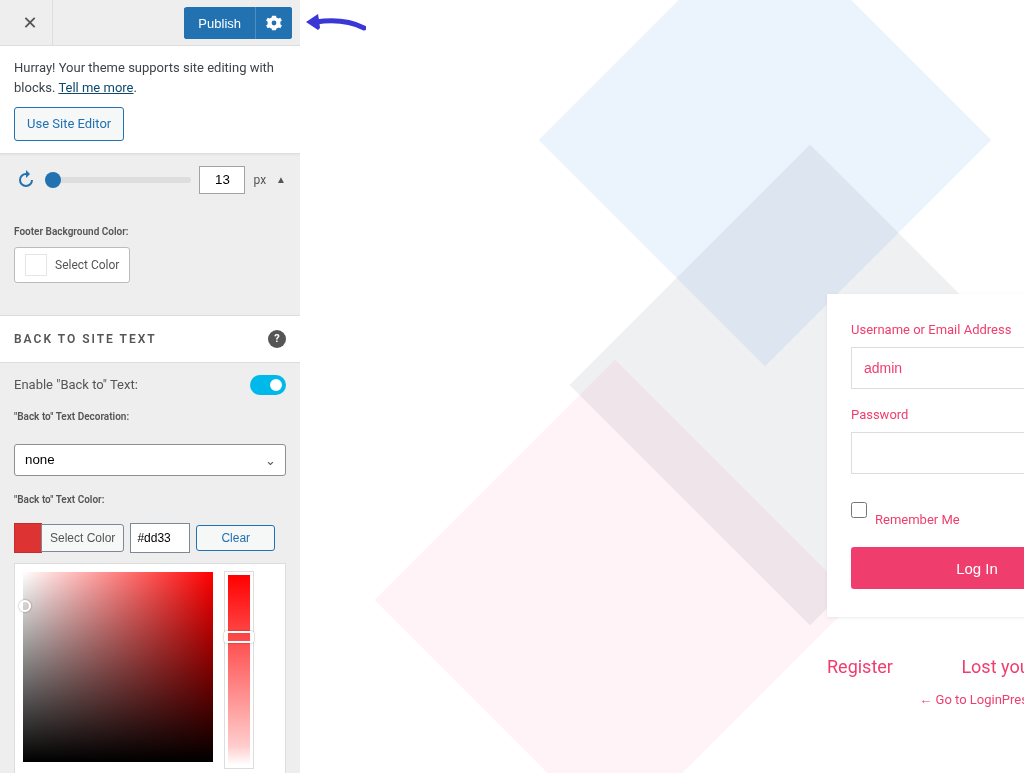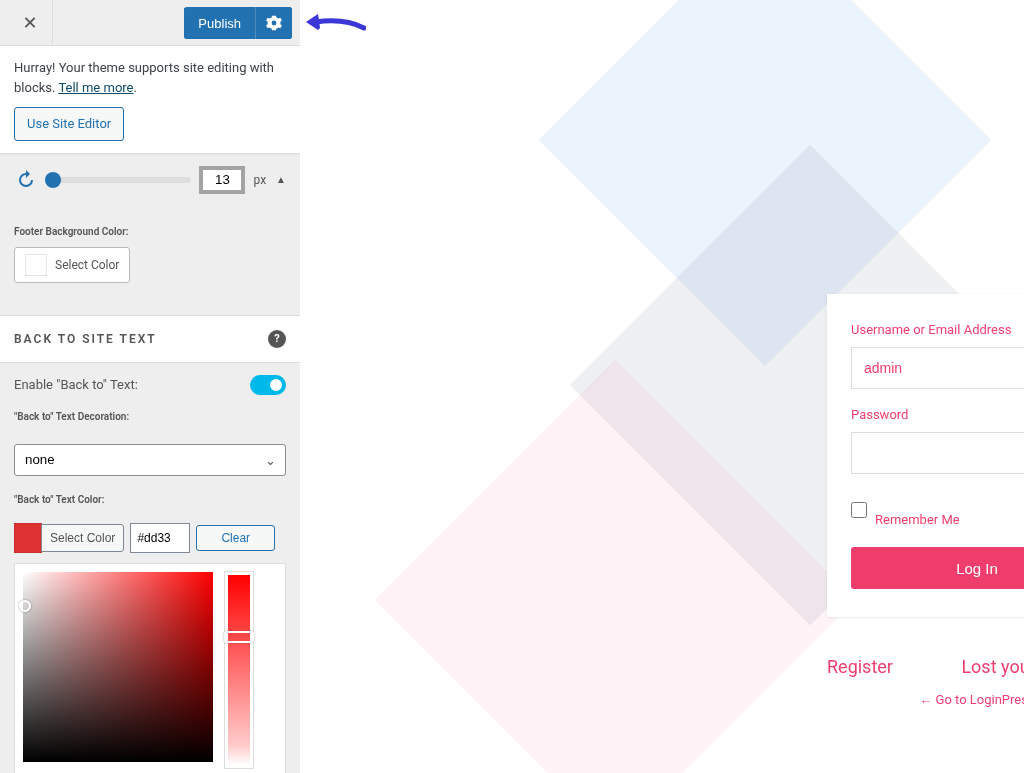--- a/index.html
+++ b/index.html
@@ -24,21 +24,21 @@
 .notice a { color: #0c4a6e; }
 .editor-btn { display: inline-block; margin-top: 10px; padding: 6px 12px; color: #2271b1; border: 1px solid #2271b1; background: #f6f7f7; border-radius: 3px; cursor: pointer; }
 
 
 .panel { padding: 12px 14px; }
 .panel-row { display: flex; align-items: center; gap: 8px; margin-bottom: 8px; }
 .reset-ico { width: 24px; height: 24px; display: inline-flex; align-items: center; justify-content: center; cursor: pointer; color: #2271b1; }
 .slider { flex: 1; position: relative; height: 6px; background: #ddd; border-radius: 3px; }
 .slider-fill { position: absolute; left: 0; height: 6px; background: #2271b1; border-radius: 3px; width: 5%; }
 .slider-thumb { position: absolute; top: 50%; transform: translate(-50%,-50%); width: 16px; height: 16px; background: #2271b1; border-radius: 50%; left: 5%; }
-.num-input { width: 46px; height: 28px; border: 4px solid #a3a3a3; padding: 0 6px; text-align: center; }
+.num-input { width: 46px; height: 28px; border: 1px solid #a3a3a3; padding: 0 6px; text-align: center; }
 .unit { color: #555; font-size: 12px; }
 .tri { color: #555; font-size: 10px; margin-left: 2px; }
 
 .label-heading { font-size: 10px; font-weight: 600; color: #555; margin-bottom: 10px; }
 .swatch-row { display: flex; }
 .swatch-btn { border: 1px solid #bbb; background: #fff; padding: 6px 10px; font-size: 12px; cursor: pointer; color: #555; border-radius: 3px; display: flex; align-items: center; }
 .swatch-btn .chip { width: 22px; height: 22px; margin-right: 8px; border: 1px solid rgba(0,0,0,.1); }
 
 .section-divider { height: 20px; background: #eee; }
 

